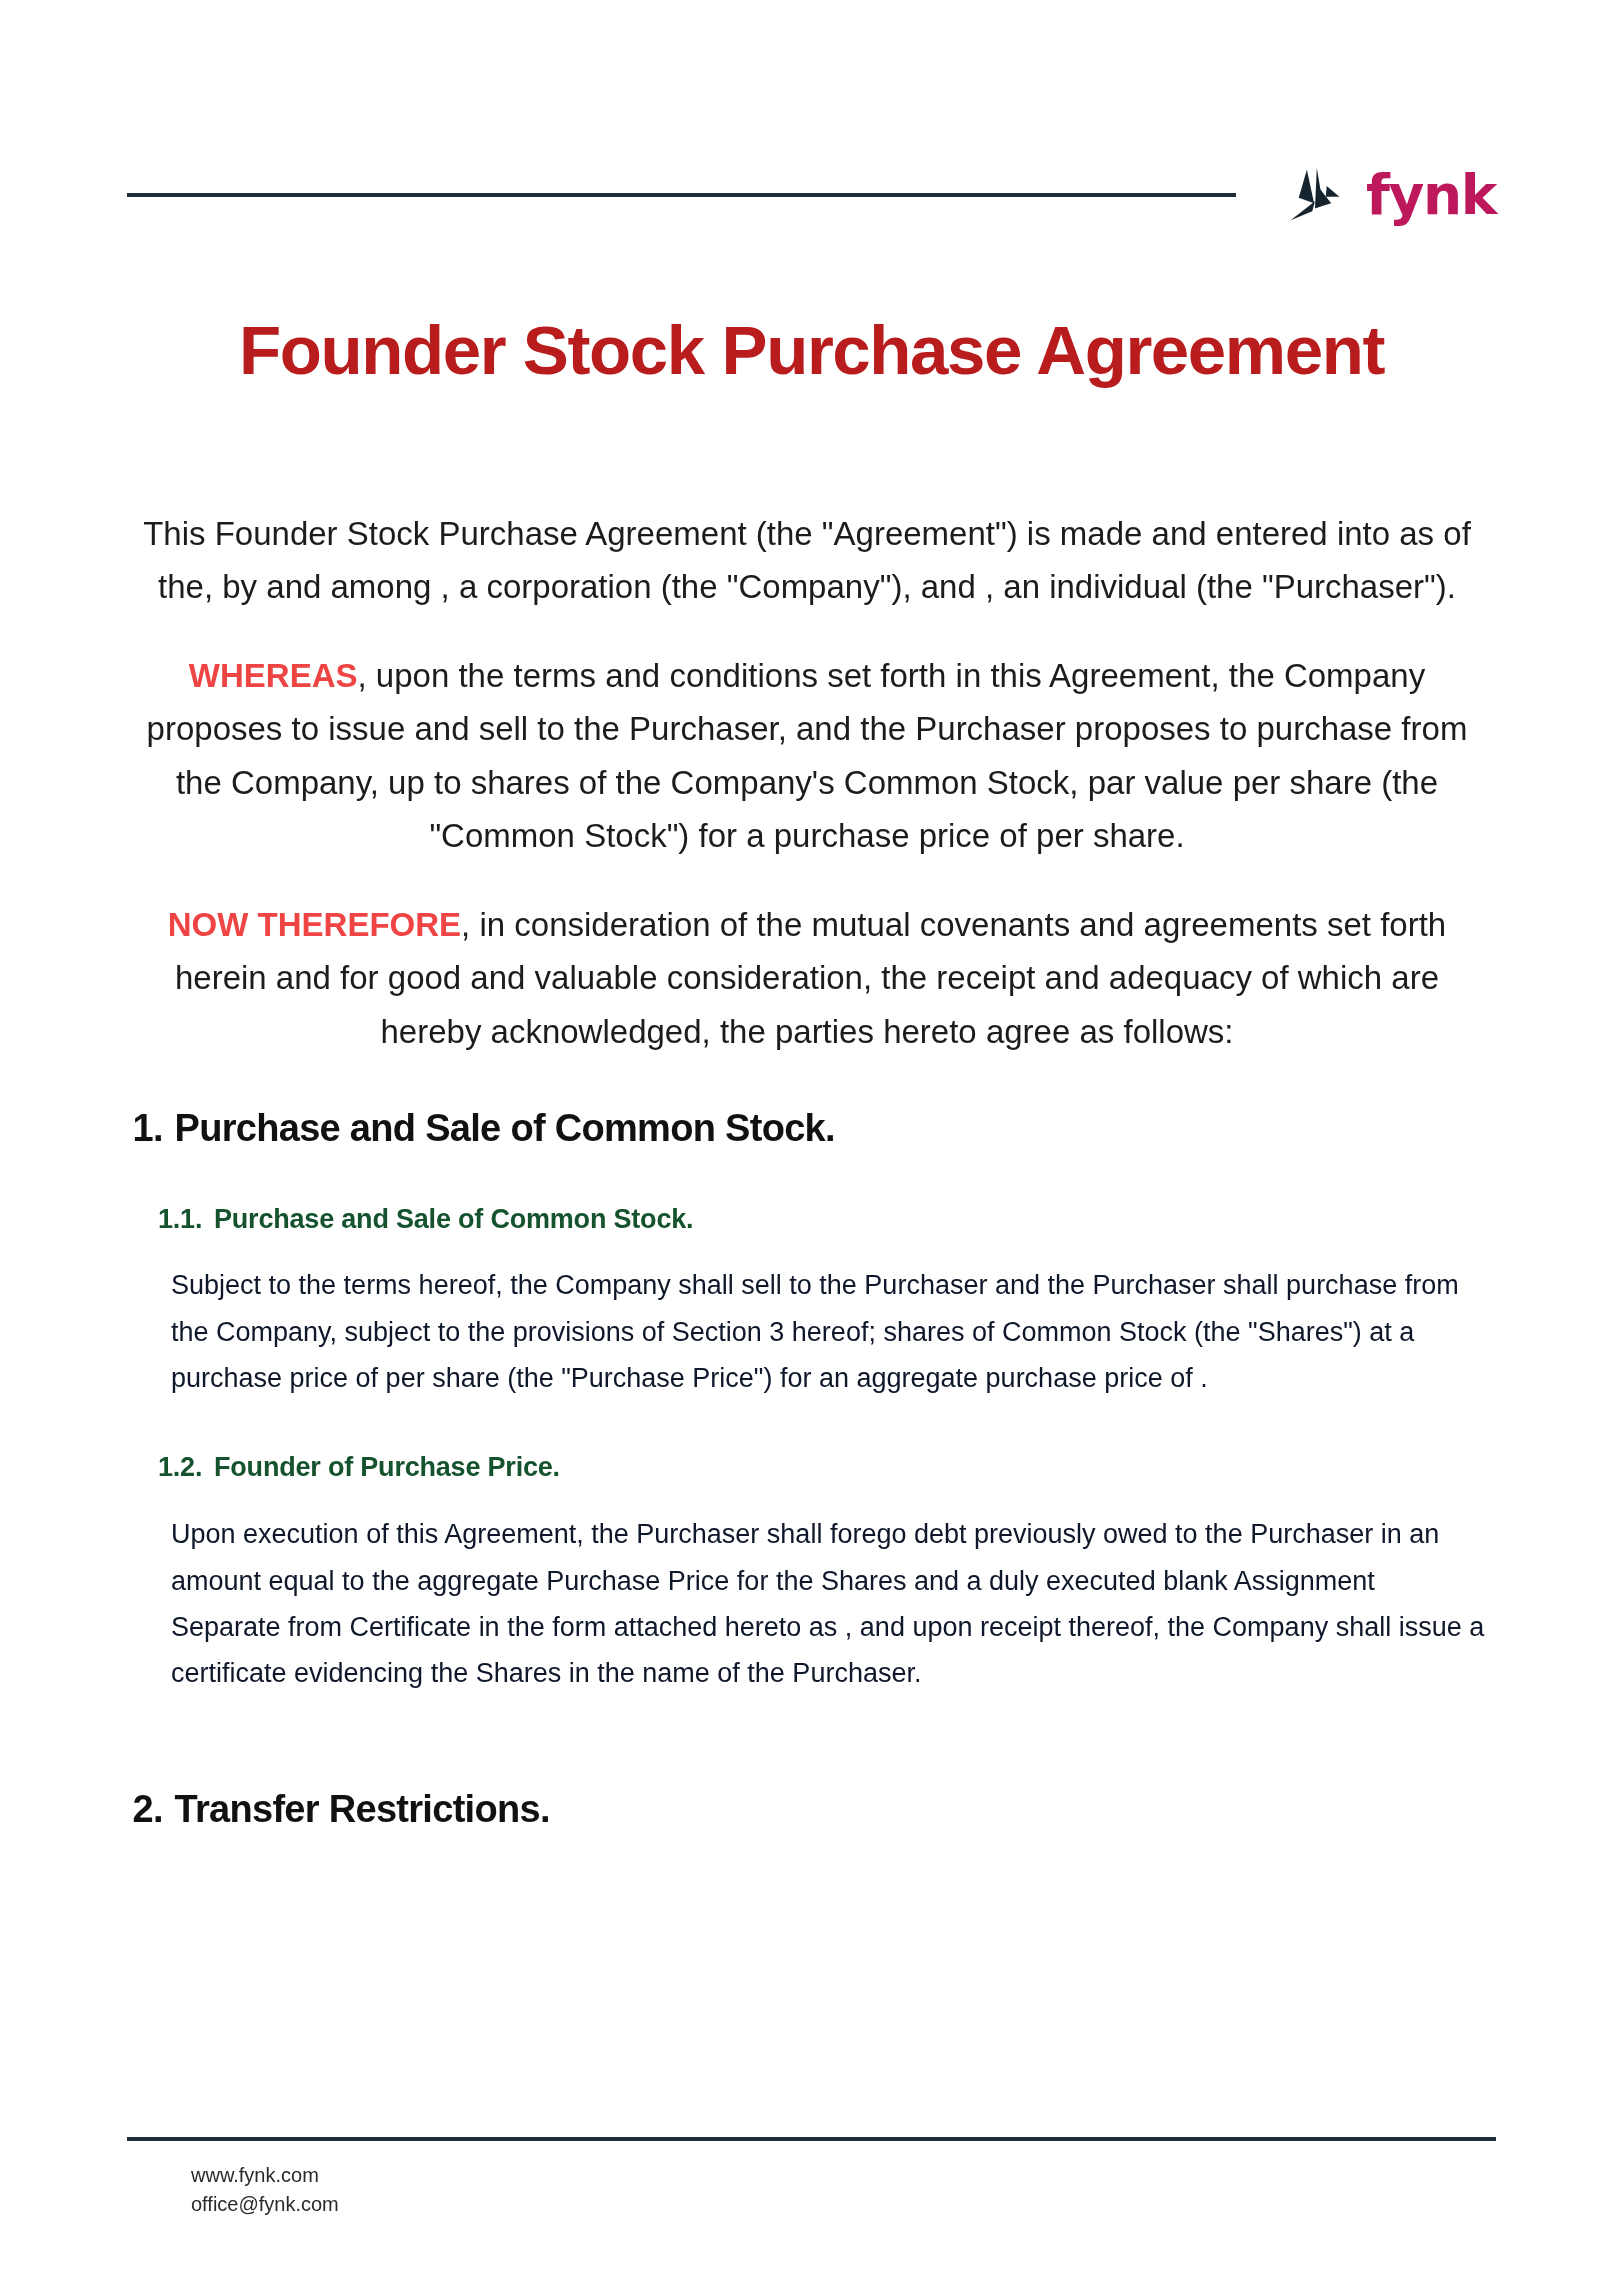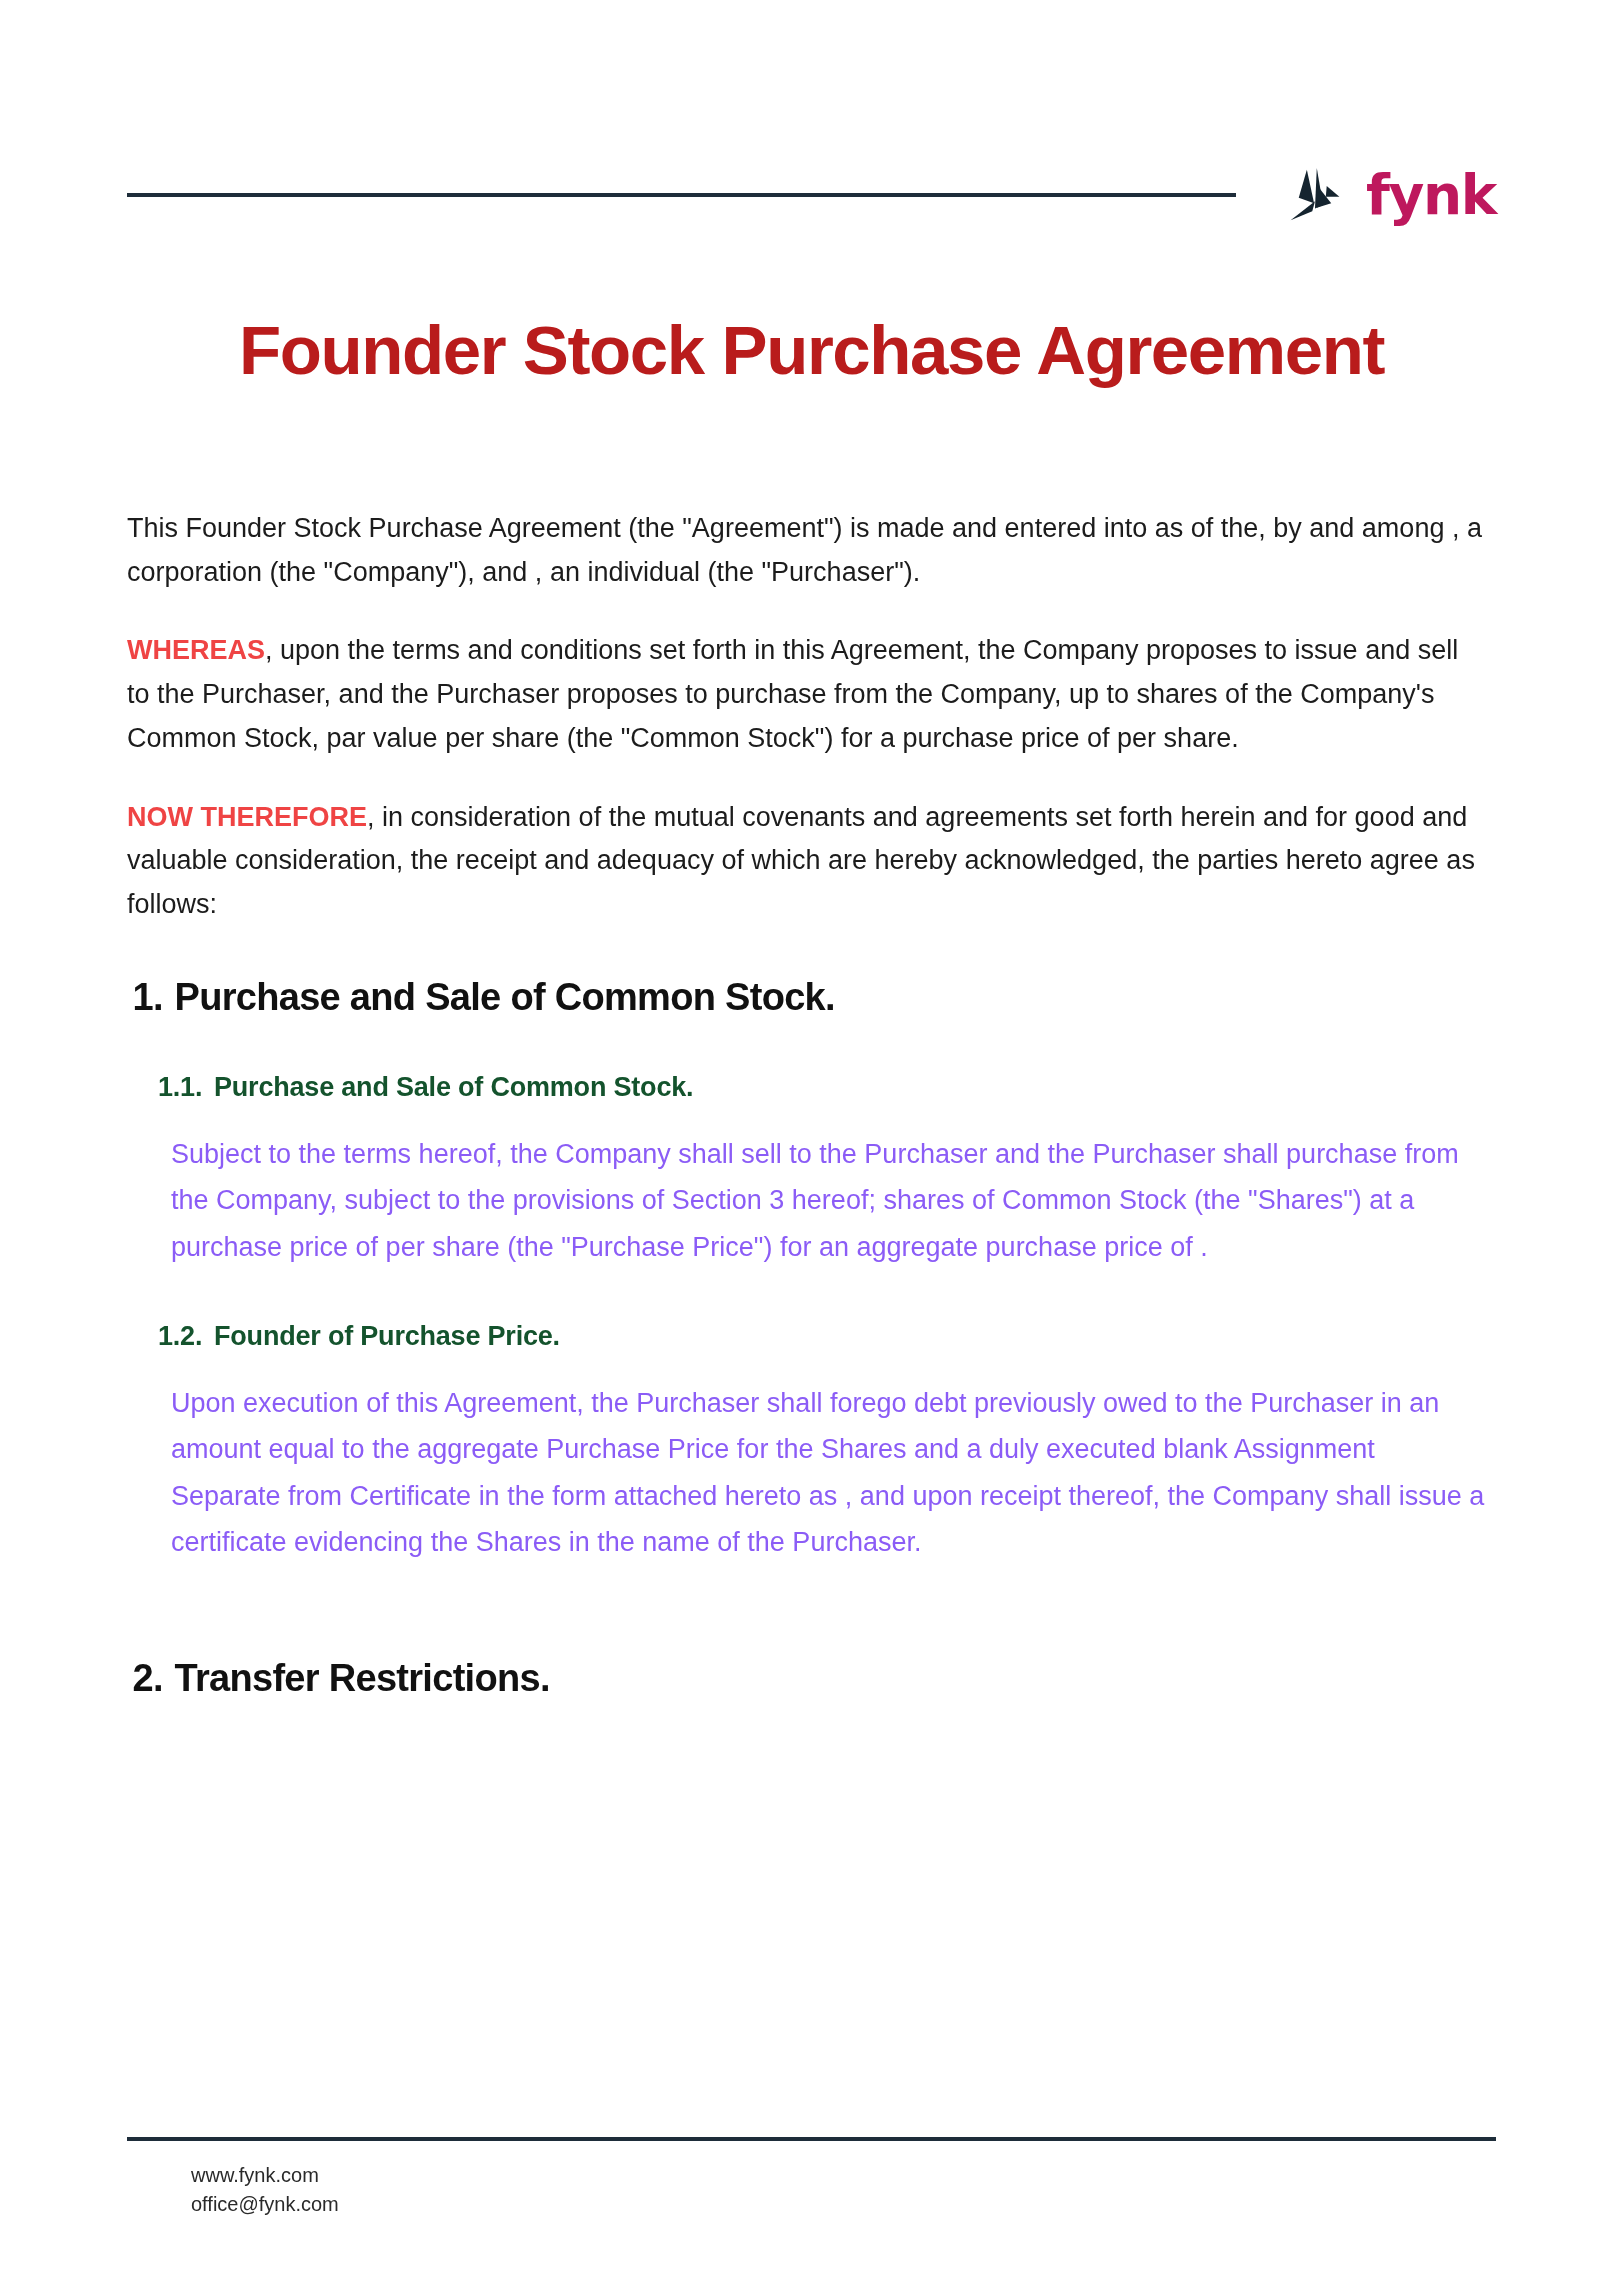--- a/index.html
+++ b/index.html
@@ -77,24 +77,24 @@
   
   .content {
     position: absolute;
     left: 127px;
     top: 507px;
     width: 1368px;
   }
 
   p.body-text {
     margin: 0 8px 35px 0;
-    font-size: 27px;
+    font-size: 33px;
     line-height: 1.62;
     color: #1c1c1c;
-    text-align: left;
+    text-align: center;
   }
 
   p.body-text b {
     font-weight: 700;
     color: #ef4444;
   }
 
   
   .h-level1 {
     display: flex;
@@ -138,21 +138,21 @@
   .h-level2 .txt {
     flex: 1 1 auto;
   }
 
   .sub-body {
     margin: 25.5px 0 0 0;
     padding-left: 44px;
     padding-right: 9px;
     font-size: 27px;
     line-height: 1.72;
-    color: #8b5cf6;
+    color: #0f172a;
   }
 
   .spacer-after-sub {
     height: 42px;
   }
 
   
   .footer {
     position: absolute;
     left: 127px;

